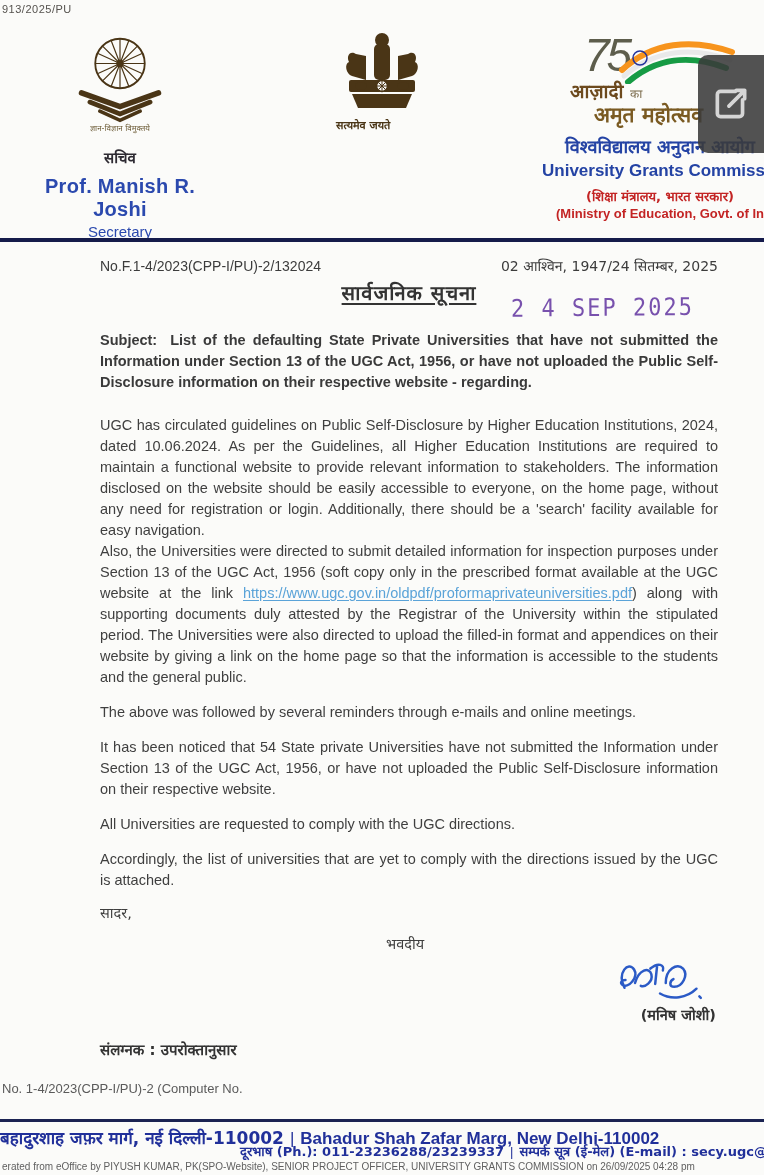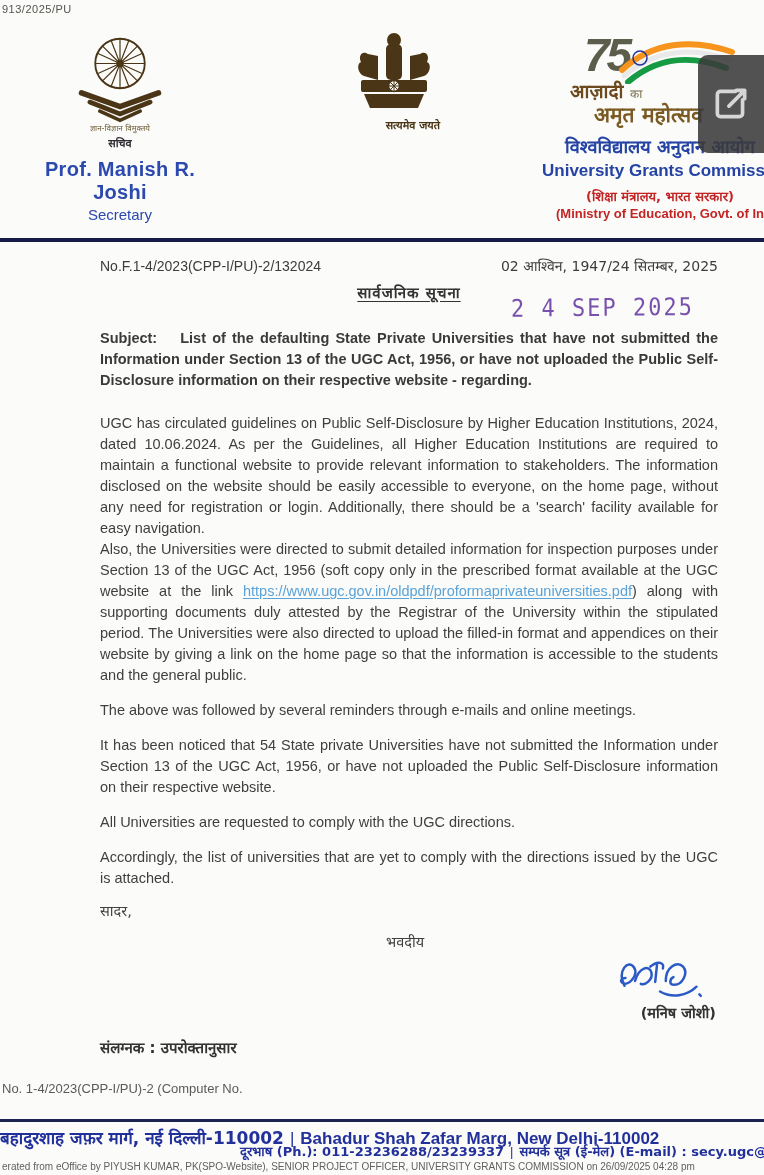--- a/index.html
+++ b/index.html
@@ -17,30 +17,30 @@
   
   .corner-ref { position:absolute; top:3px; left:2px; font-size:11px; color:#55524e; letter-spacing:.5px; }
 
   
   .header { position:absolute; top:0; left:0; width:764px; height:238px; }
 
   .h-left { position:absolute; left:22px; top:36px; width:196px; text-align:center; }
   .ugc-logo { display:block; margin:0 auto; }
   .motto { font-size:8px; color:#6b5a35; margin-top:-2px; }
   .name-hi { font-size:20px; font-weight:bold; color:#2e2b33; margin-top:6px; }
-  .title-hi { font-size:11px; font-weight:bold; color:#2e2b33; margin-top:2px; }
+  .title-hi { font-size:15px; font-weight:bold; color:#2e2b33; margin-top:14px; }
   .name-en { font-size:20px; font-weight:bold; color:#2b49ae; margin-top:8px; letter-spacing:.3px; }
   .title-en { font-size:15px; color:#2b49ae; margin-top:2px; }
 
-  .h-center { position:absolute; left:336px; top:30px; width:104px; text-align:right; }
+  .h-center { position:absolute; left:336px; top:30px; width:104px; text-align:left; }
   .emblem-caption { font-size:11px; font-weight:bold; color:#4a3516; margin-top:1px; }
 
   .h-right { position:absolute; left:556px; top:32px; width:208px; text-align:center; }
   .azadi { position:relative; height:100px; }
-  .azadi-75 { position:absolute; left:28px; top:-4px; font-size:46px; font-weight:bold; font-style:italic; color:#5d5d4c; letter-spacing:-3px; }
+  .azadi-75 { position:absolute; left:28px; top:-4px; font-size:46px; font-weight:normal; font-style:italic; color:#5d5d4c; letter-spacing:-3px; }
   .azadi-ribbon { position:absolute; left:62px; top:4px; }
   .azadi-l1 { position:absolute; left:14px; top:46px; font-size:19px; font-weight:bold; color:#6d4a1e; }
   .azadi-l1 small { font-size:12px; color:#7a6a4a; font-weight:normal; }
   .azadi-l2 { position:absolute; left:38px; top:68px; font-size:21px; font-weight:bold; color:#7a5a22; }
   .org-hi { font-size:18px; font-weight:bold; color:#2443a4; margin-top:2px; white-space:nowrap; }
   .org-en { font-size:17px; font-weight:bold; color:#2443a4; margin-top:3px; white-space:nowrap; margin-left:-14px;}
   .ministry-hi { font-size:13px; font-weight:bold; color:#c32424; margin-top:6px; white-space:nowrap; }
   .ministry-en { font-size:13px; font-weight:bold; color:#c32424; margin-top:1px; white-space:nowrap; }
 
   .header-rule { position:absolute; top:238px; left:0; width:764px; height:4px; background:#151b4b; }
@@ -49,30 +49,30 @@
   .overlay-btn {
     position:absolute; top:55px; right:0; width:66px; height:98px;
     background:rgba(58,58,58,.88); border-radius:10px 0 0 10px;
     display:flex; align-items:center; justify-content:center; cursor:pointer;
   }
 
   
   .letter { position:absolute; top:256px; left:100px; width:618px; font-size:14.5px; line-height:21px; }
   .refrow { display:flex; justify-content:space-between; font-size:14px; color:#3c3c3c; }
   .notice-wrap { position:relative; text-align:center; margin-top:6px; }
-  .notice-heading { font-size:15px; font-weight:bold; color:#333; text-decoration:underline; text-underline-offset:3px; letter-spacing:1px; }
+  .notice-heading { font-size:20px; font-weight:bold; color:#333; text-decoration:underline; text-underline-offset:3px; letter-spacing:1px; }
   .stamp {
     position:absolute; right:24px; top:14px;
     font-family:"DejaVu Sans Mono", monospace;
     font-size:22px; color:#6a3fa5; letter-spacing:2px; white-space:nowrap;
     transform:scaleY(1.1) rotate(-.5deg); opacity:.9;
   }
   p.just { text-align:justify; }
   .subject { margin-top:24px; font-weight:bold; color:#3a3a3a; }
-  .subject .subj-label { padding-right:23px; }
+  .subject .subj-label { padding-right:13px; }
   .p1 { margin-top:22px; }
   .p2 { }
   .pn { margin-top:14px; }
   a.doc-link { color:#5aa3d8; text-decoration:underline; text-underline-offset:2px; word-break:break-all; }
   .closing { margin-top:12px; }
   .valediction { margin-top:10px; text-align:center; padding-right:8px; }
   .sig-row { display:flex; justify-content:flex-end; padding-right:10px; margin-top:2px; }
   .signer { text-align:right; padding-right:2px; font-weight:bold; color:#333; margin-top:-2px; }
   .enclosure { margin-top:14px; font-weight:bold; color:#333; font-size:15px; }
 

